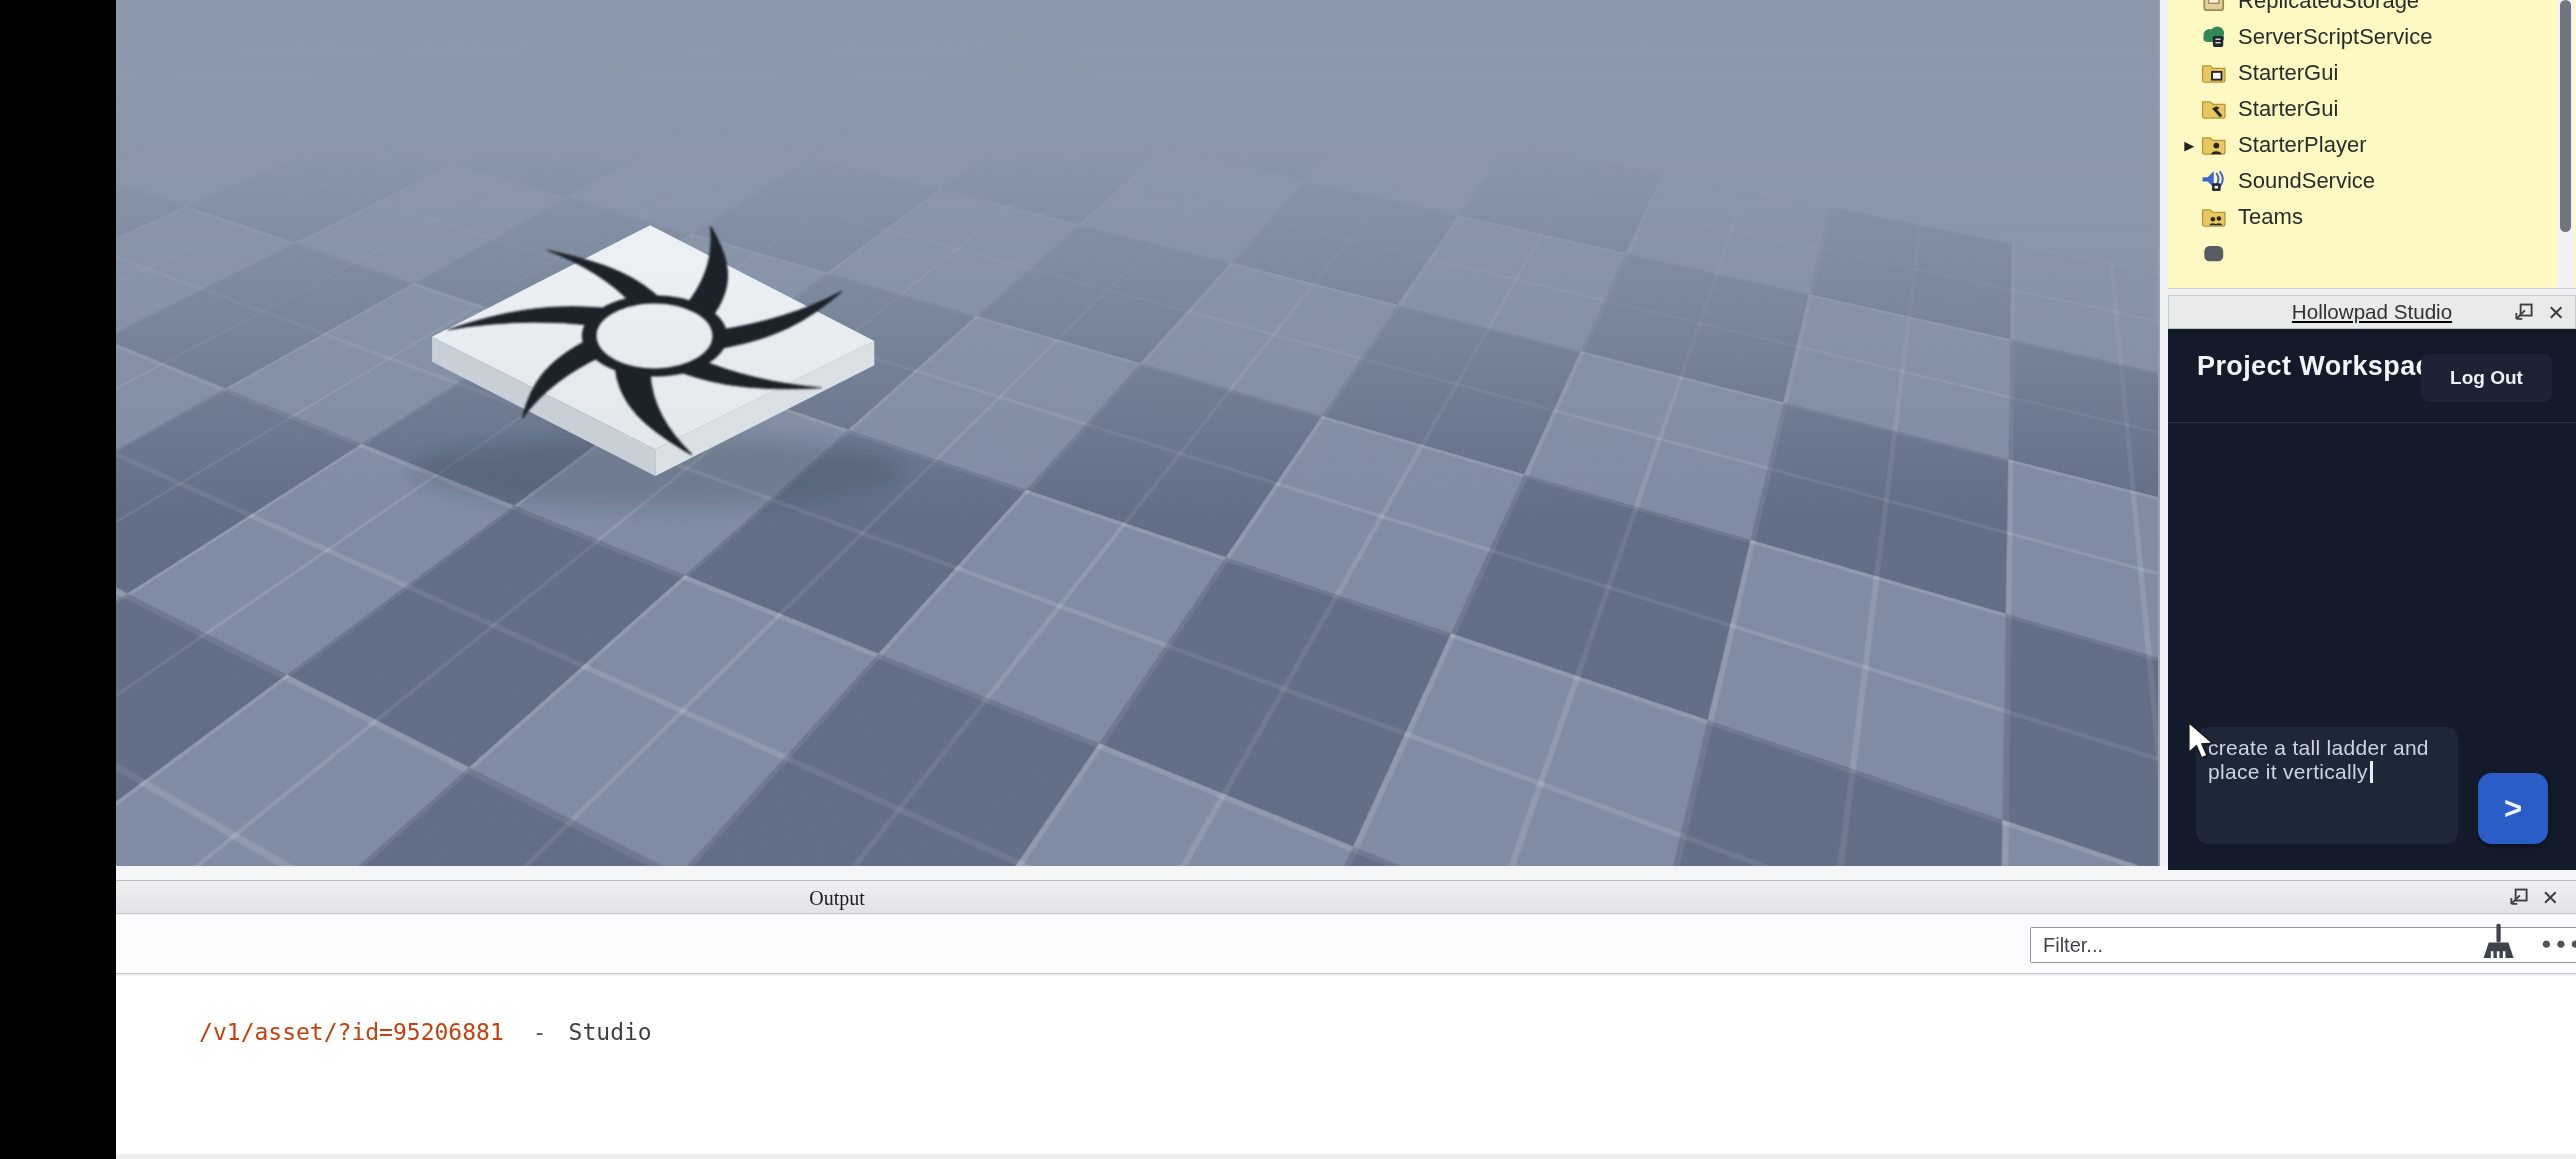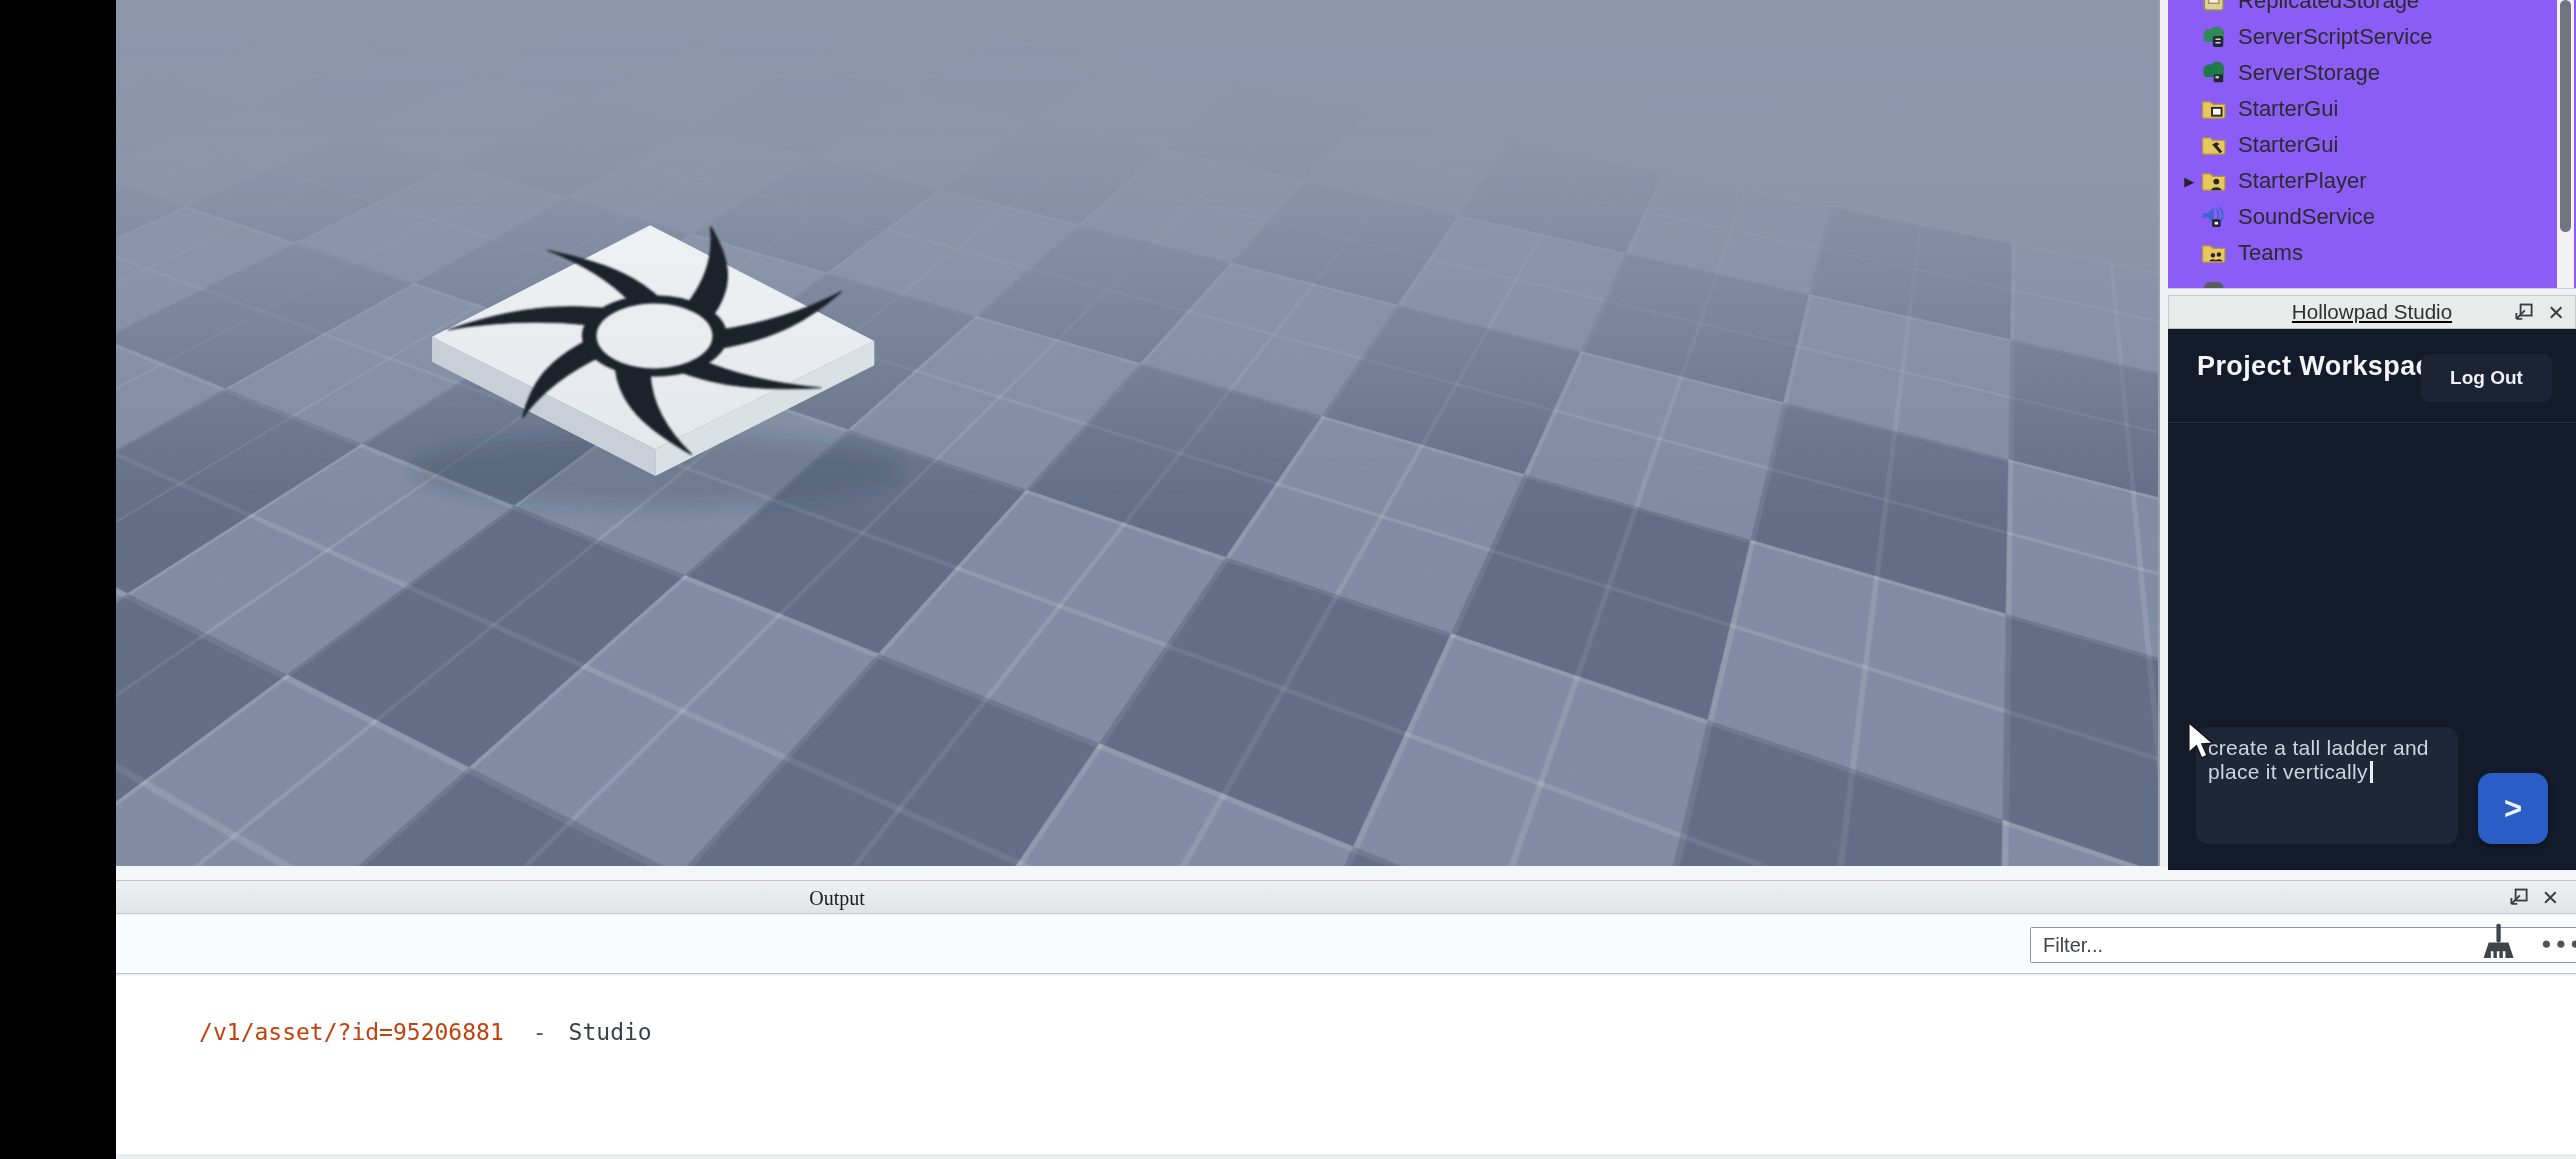--- a/index.html
+++ b/index.html
@@ -22,21 +22,21 @@
              linear-gradient(90deg, rgba(255,255,255,.13) 2.6px, transparent 2.6px);
            background-size:292px 292px, 73px 73px, 73px 73px;
            transform-origin:2576px 0;
            transform:perspective(1417px) rotateX(63deg) rotateZ(24deg); }
   .fog { position:absolute; inset:0;
          background:linear-gradient(180deg,#8b97ab 4%, rgba(139,151,171,.97) 18%,
                     rgba(139,151,171,.60) 36%, rgba(139,151,171,0) 60%); }
   .platform-svg { position:absolute; left:0; top:0; }
 
   
-  .explorer { position:absolute; left:2168px; top:0; width:408px; height:289px; background:#8b5cf6;
+  .explorer { position:absolute; left:2168px; top:0; width:408px; height:289px; background:#fef9c3;
               overflow:hidden; z-index:10; border-bottom:0.9px solid #cfd2d5; }
   .tree { position:absolute; left:0; top:-17px; right:20.6px; }
   .tree-row { display:flex; align-items:center; height:36px; padding-left:10.3px; cursor:default; }
   .tw { width:22px; font-size:13px; color:#222; text-align:center; flex:0 0 22px; }
   .ticon { width:27.5px; height:27.5px; flex:0 0 27.5px; margin-right:10.3px; }
   .tlabel { font-size:22px; color:#2b2b2b; white-space:nowrap; }
   .scrollbar { position:absolute; right:1.7px; top:0; width:17px; height:289px; background:#f2f2f4; }
   .scroll-thumb { position:absolute; left:2.6px; top:0; width:11px; height:232px; background:#70757f; border-radius:6px; }
 
   .hp-panel { position:absolute; left:2168px; top:295px; width:408px; height:575px; z-index:10;text-decoration:underline; }
@@ -170,31 +170,20 @@
         <svg class="ticon" viewBox="0 0 32 32">
           <circle cx="11" cy="14" r="7" fill="#2f8a57"></circle>
             <circle cx="20" cy="12" r="8" fill="#2f8a57"></circle>
           <rect x="4" y="13" width="24" height="9" rx="4.5" fill="#2f8a57"></rect>
           <rect x="15" y="15" width="12" height="13" rx="2" fill="#23282e"></rect>
           <path d="M18 19 h6 M18 23 h6" stroke="#cfd4da" stroke-width="1.8"></path>
         </svg>
         <span class="tlabel">ServerScriptService</span>
       </div>
 
-      <div class="tree-row">
-        <span class="tw"></span>
-        <svg class="ticon" viewBox="0 0 32 32">
-          <circle cx="11" cy="13" r="7" fill="#1f7a48"></circle>
-            <circle cx="20" cy="11" r="8" fill="#1f7a48"></circle>
-          <rect x="4" y="12" width="24" height="9" rx="4.5" fill="#1f7a48"></rect>
-          <rect x="16" y="18" width="11" height="9" rx="1.5" fill="#23282e"></rect>
-          <rect x="18" y="20" width="4" height="2.5" fill="#cfd4da"></rect>
-        </svg>
-        <span class="tlabel">ServerStorage</span>
-      </div>
 
       <div class="tree-row">
         <span class="tw"></span>
         <svg class="ticon" viewBox="0 0 32 32">
           <path d="M3 8 h9 l3 3 h14 v14 a2 2 0 0 1 -2 2 h-22 a2 2 0 0 1 -2 -2 Z" fill="#e8c75f" stroke="#b8963f" stroke-width="1.5"></path>
           <rect x="14" y="15" width="11" height="9" fill="#fff" stroke="#23282e" stroke-width="2.2"></rect>
         </svg>
         <span class="tlabel">StarterGui</span>
       </div>
 

